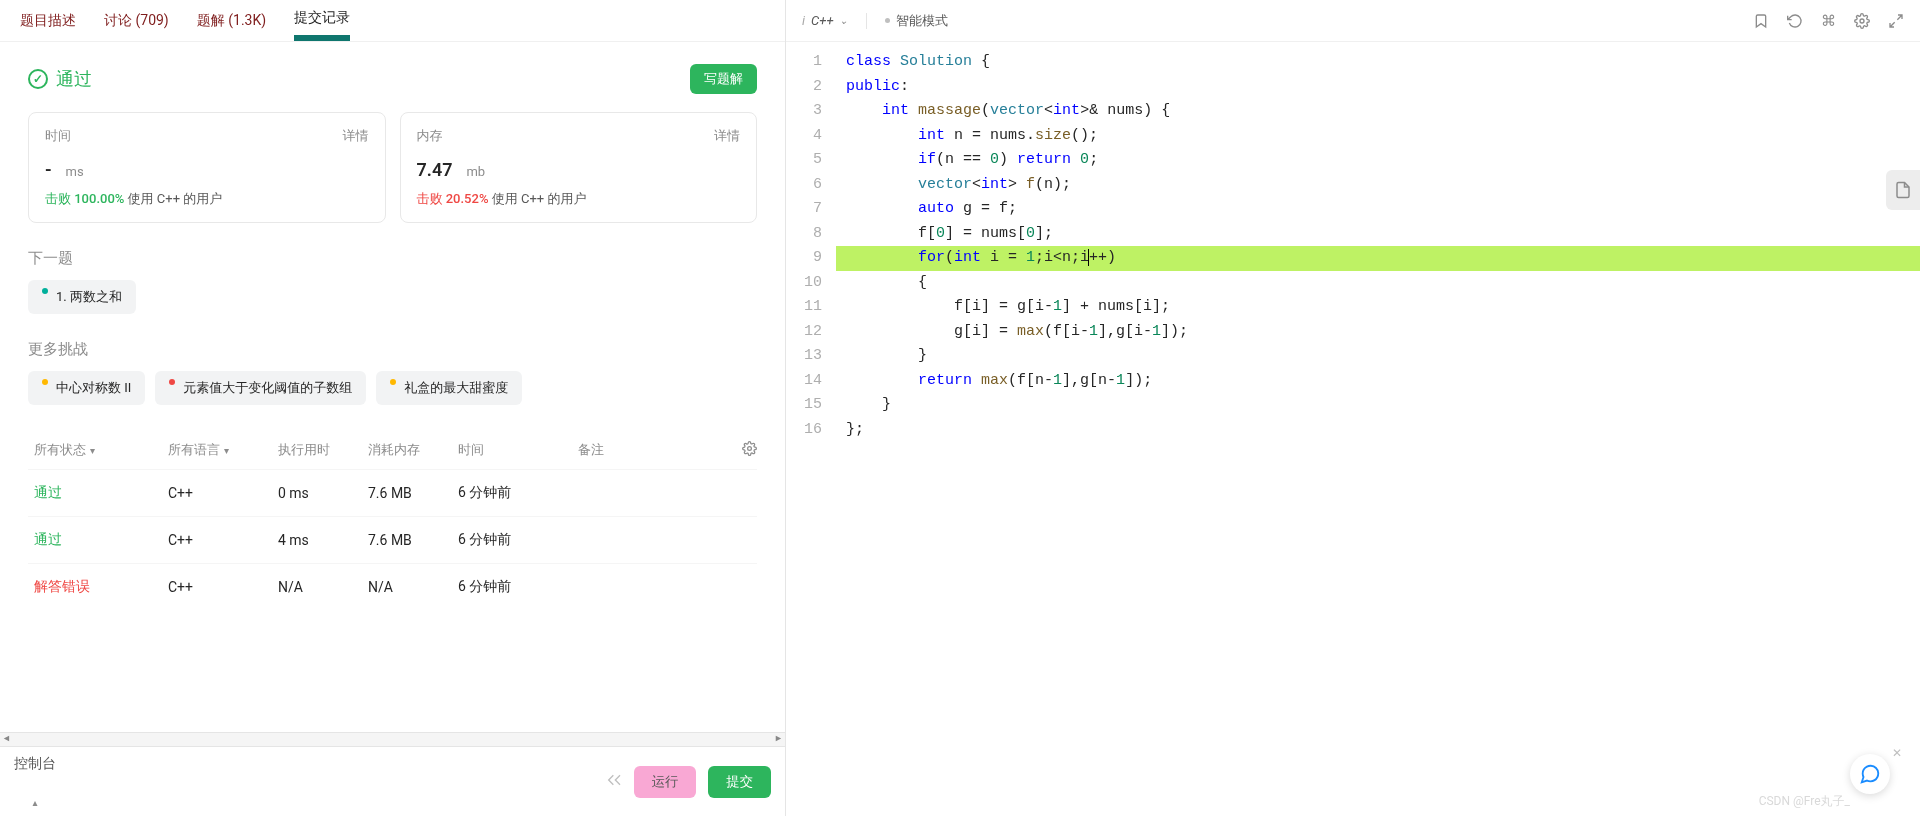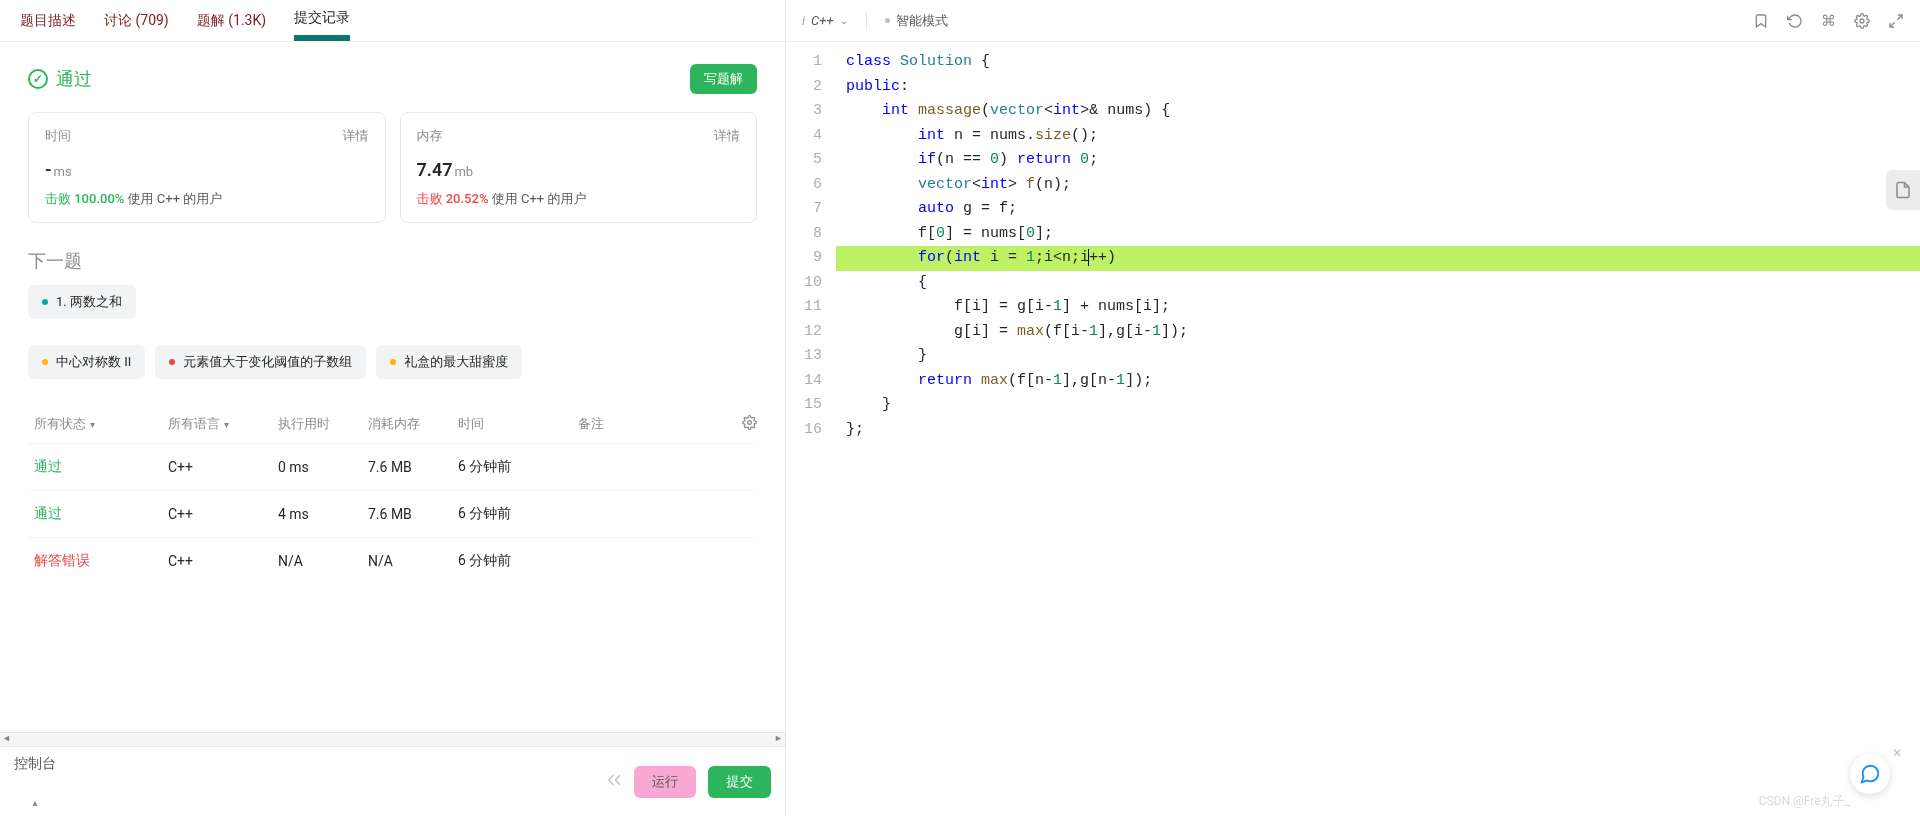--- a/index.html
+++ b/index.html
@@ -17,29 +17,29 @@
 .pass-label { display: flex; align-items: center; gap: 8px; color: #2db55d; font-size: 18px; font-weight: 500; }
 .pass-icon { width: 20px; height: 20px; border: 2px solid #2db55d; border-radius: 50%; display: flex; align-items: center; justify-content: center; }
 .pass-icon::after { content: "✓"; color: #2db55d; font-size: 12px; font-weight: bold; }
 .write-btn { background: #2db55d; color: #fff; border: none; padding: 6px 14px; border-radius: 6px; cursor: pointer; font-size: 13px; }
 
 .stats-row { display: flex; gap: 14px; margin-bottom: 26px; }
 .stat-card { flex: 1; border: 1px solid #e8e8e8; border-radius: 8px; padding: 14px 16px; }
 .stat-head { display: flex; justify-content: space-between; color: #8c8c8c; font-size: 13px; margin-bottom: 14px; }
 .stat-detail { color: #8c8c8c; cursor: pointer; }
 .stat-val { font-size: 18px; font-weight: 600; margin-bottom: 10px; }
-.stat-val .unit { font-size: 13px; font-weight: 400; color: #8c8c8c; margin-left: 2px; }
+.stat-val .unit { font-size: 13px; font-weight: 400; color: #8c8c8c; margin-left: 14px; }
 .stat-beat { font-size: 13px; color: #595959; }
 .stat-beat .pct { font-weight: 500; }
 .beat-green { color: #2db55d; }
 .beat-red { color: #ef4743; }
 
-.sect-label { color: #8c8c8c; font-size: 18px; margin-bottom: 12px; }
+.sect-label { color: #8c8c8c; font-size: 15px; margin-bottom: 12px; }
 .tag-row { display: flex; flex-wrap: wrap; gap: 10px; margin-bottom: 26px; }
-.tag-pill { background: #f2f3f4; border-radius: 6px; padding: 8px 14px; display: flex; align-items: center; gap: 8px; cursor: pointer; font-size: 13px; }
+.tag-pill { background: #f2f3f4; border-radius: 6px; padding: 8px 14px; display: flex; gap: 8px; cursor: pointer; font-size: 13px; }
 .dot { width: 6px; height: 6px; border-radius: 50%; display: inline-block; }
 .dot-green { background: #00af9b; }
 .dot-yellow { background: #ffb800; }
 .dot-red { background: #ef4743; }
 
 .sub-table { margin-top: 6px; }
 .sub-hdr { display: flex; align-items: center; padding: 10px 0; color: #8c8c8c; font-size: 13px; }
 .col-status { width: 140px; padding-left: 6px; display: flex; align-items: center; gap: 4px;}
 .col-lang { width: 110px; display: flex; align-items: center; gap: 4px;}
 .col-run { width: 90px; }
@@ -139,20 +139,21 @@
       </div>
 
       <div class="sect-label">下一题</div>
       <div class="tag-row">
         <div class="tag-pill">
           <span class="dot dot-green"></span>
           <span>1. 两数之和</span>
         </div>
       </div>
 
+      <div class="sect-label">更多挑战</div>
       <div class="tag-row" id="more-tags">
           <div class="tag-pill">
             <span class="dot dot-yellow"></span>
             <span>中心对称数 II</span>
           </div>
           <div class="tag-pill">
             <span class="dot dot-red"></span>
             <span>元素值大于变化阈值的子数组</span>
           </div>
           <div class="tag-pill">

